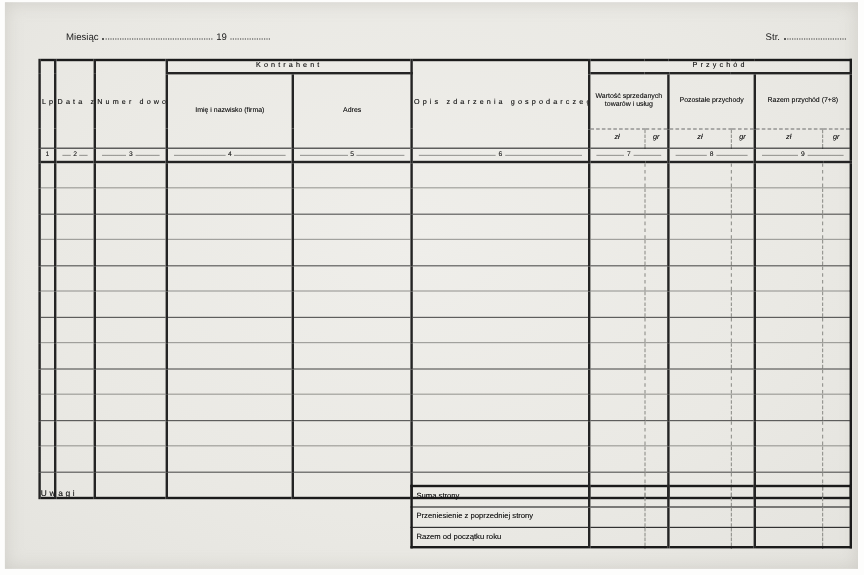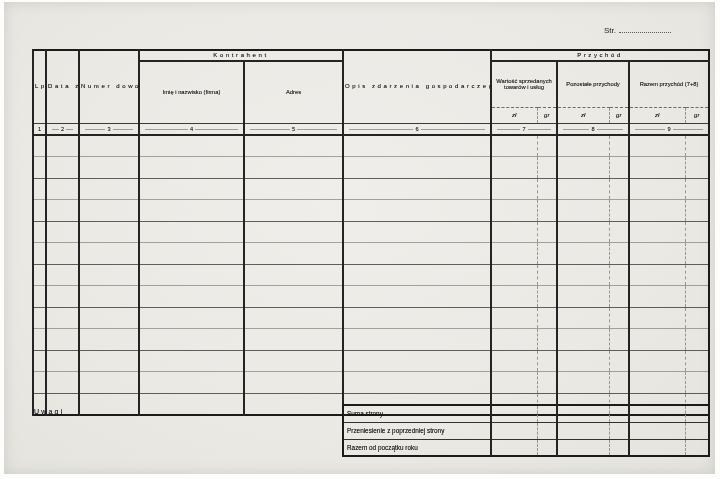--- a/index.html
+++ b/index.html
@@ -7,21 +7,21 @@
   .scan{position:absolute;left:4px;top:2px;width:711px;height:472px;
     background:radial-gradient(ellipse at 48% 42%, #edece8 0%, #e8e7e2 60%, #e2e1dc 100%);
     filter:blur(0.25px) contrast(1.02);
     box-shadow:inset 0 0 14px rgba(160,158,150,.35);
     color:#1c1c1c;}
   .scan *{box-sizing:border-box;}
 
   
   .topbar{position:absolute;left:0;top:20px;width:100%;height:20px;font-size:8px;color:#222;}
   .month-line{position:absolute;left:51px;top:4px;white-space:nowrap;}
-  .page-line{position:absolute;left:600px;top:4px;white-space:nowrap;}
+  .page-line{position:absolute;left:634px;top:4px;white-space:nowrap;}
   .fill{display:inline-block;border-bottom:1.5px dotted #5a5a58;height:7px;vertical-align:baseline;margin:0 3px;}
   .w95{width:92px;} .w35{width:33px;} .w50{width:52px;}
 
   
   table.ledger{position:absolute;left:28px;top:47px;width:676px;border-collapse:collapse;
     table-layout:fixed;border:2px solid #1d1d1d;}
   .ledger th,.ledger td{border-left:2px solid #262626;border-top:1px solid rgba(60,60,60,.8);
     padding:0;margin:0;font-weight:normal;overflow:hidden;}
   .ledger th{font-size:5.8px;line-height:1.18;color:#202020;text-align:center;vertical-align:middle;
     overflow-wrap:anywhere;text-shadow:0 0 .4px rgba(25,25,25,.55);padding:1px 1px;}
@@ -51,20 +51,23 @@
 
   .uwagi{position:absolute;left:30px;top:406px;font-size:7px;letter-spacing:2.2px;color:#1e1e1e;
     text-shadow:0 0 .4px rgba(25,25,25,.5);}
 </style>
 </head>
 <body>
 
 <div class="scan">
 
   <div class="topbar">
+    <div class="month-line">
+      <span>Miesiąc</span><span class="fill w95"></span><span>19</span><span class="fill w35"></span>
+    </div>
     <div class="page-line">
       <span>Str.</span><span class="fill w50"></span>
     </div>
   </div>
 
   <table class="ledger">
     <colgroup>
       <col style="width:13px">
         <col style="width:33px">
         <col style="width:60px">

